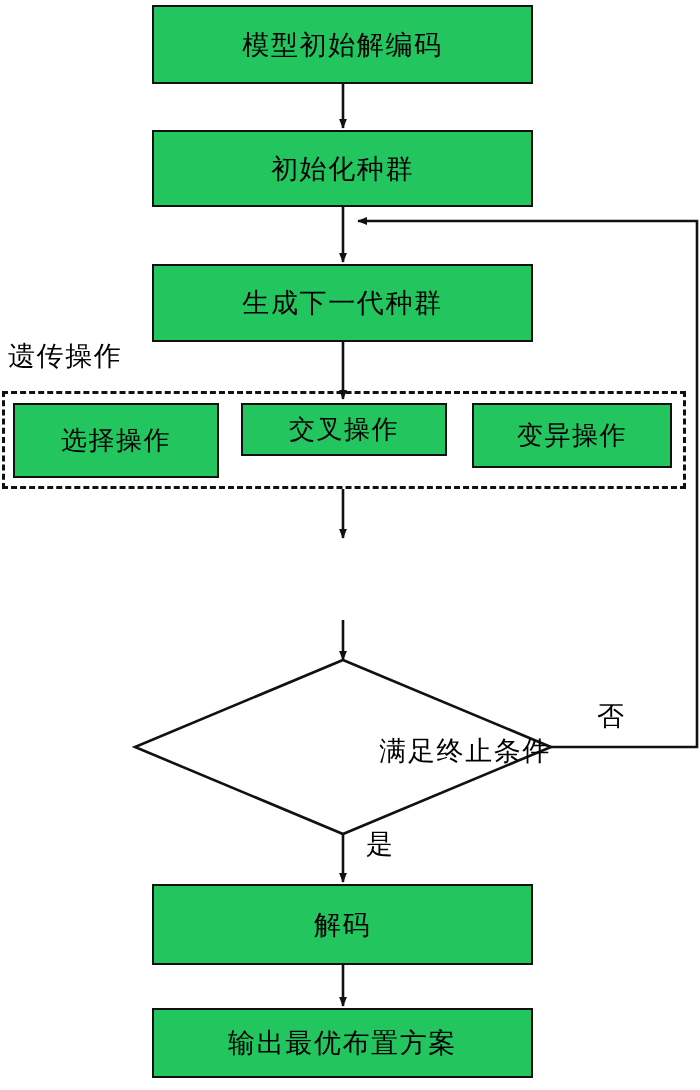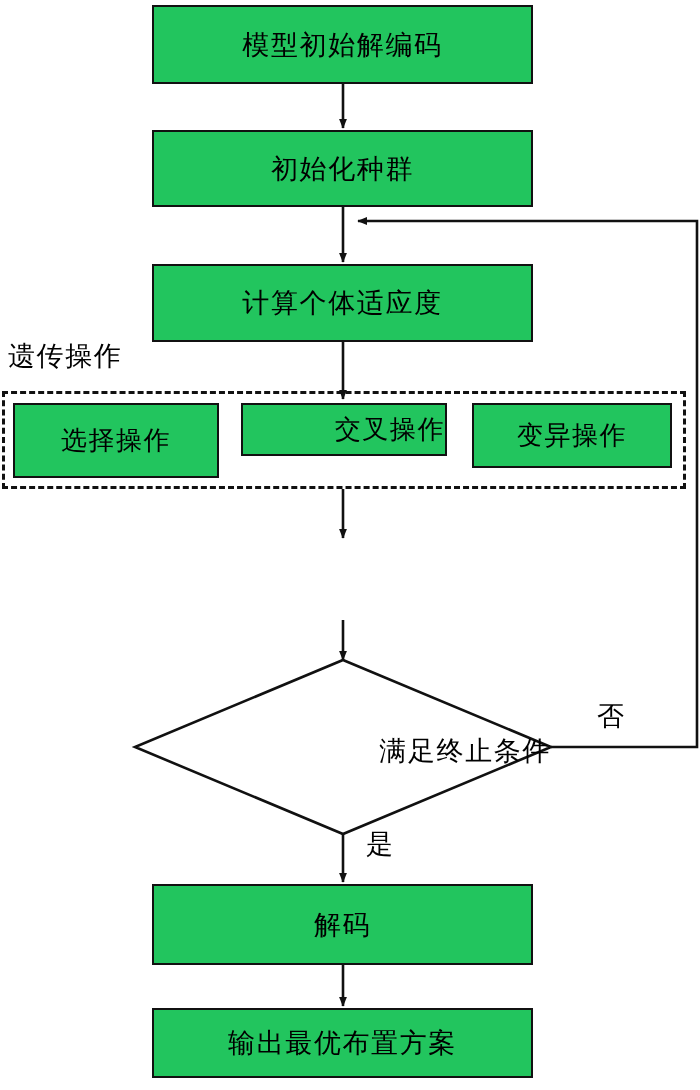--- a/index.html
+++ b/index.html
@@ -102,32 +102,32 @@
 
   <div class="node-box node-main" style="left:152px; top:5px; width:381px; height:79px;">
     <span>模型初始解编码</span>
   </div>
 
   <div class="node-box node-main" style="left:152px; top:130px; width:381px; height:77px;">
     <span>初始化种群</span>
   </div>
 
   <div class="node-box node-main" style="left:152px; top:264px; width:381px; height:78px;">
-    <span>计算个体适应度</span>
+    <span>生成下一代种群</span>
   </div>
 
   <div class="group-label" style="left:8px; top:338px;">遗传操作</div>
 
   <div class="group-dashed" style="left:2px; top:391px; width:684px; height:98px;"></div>
 
   <div class="node-box node-op" style="left:13px; top:403px; width:206px; height:75px;">
     <span>选择操作</span>
   </div>
 
-  <div class="node-box node-op" style="left:241px; top:403px; width:206px; height:53px;justify-content:flex-end;">
+  <div class="node-box node-op" style="left:241px; top:403px; width:206px; height:53px;">
     <span>交叉操作</span>
   </div>
 
   <div class="node-box node-op" style="left:472px; top:403px; width:200px; height:65px;">
     <span>变异操作</span>
   </div>
 
 
   <div class="diamond-text" style="left:135px; top:733px;text-align:right;">满足终止条件</div>
 

